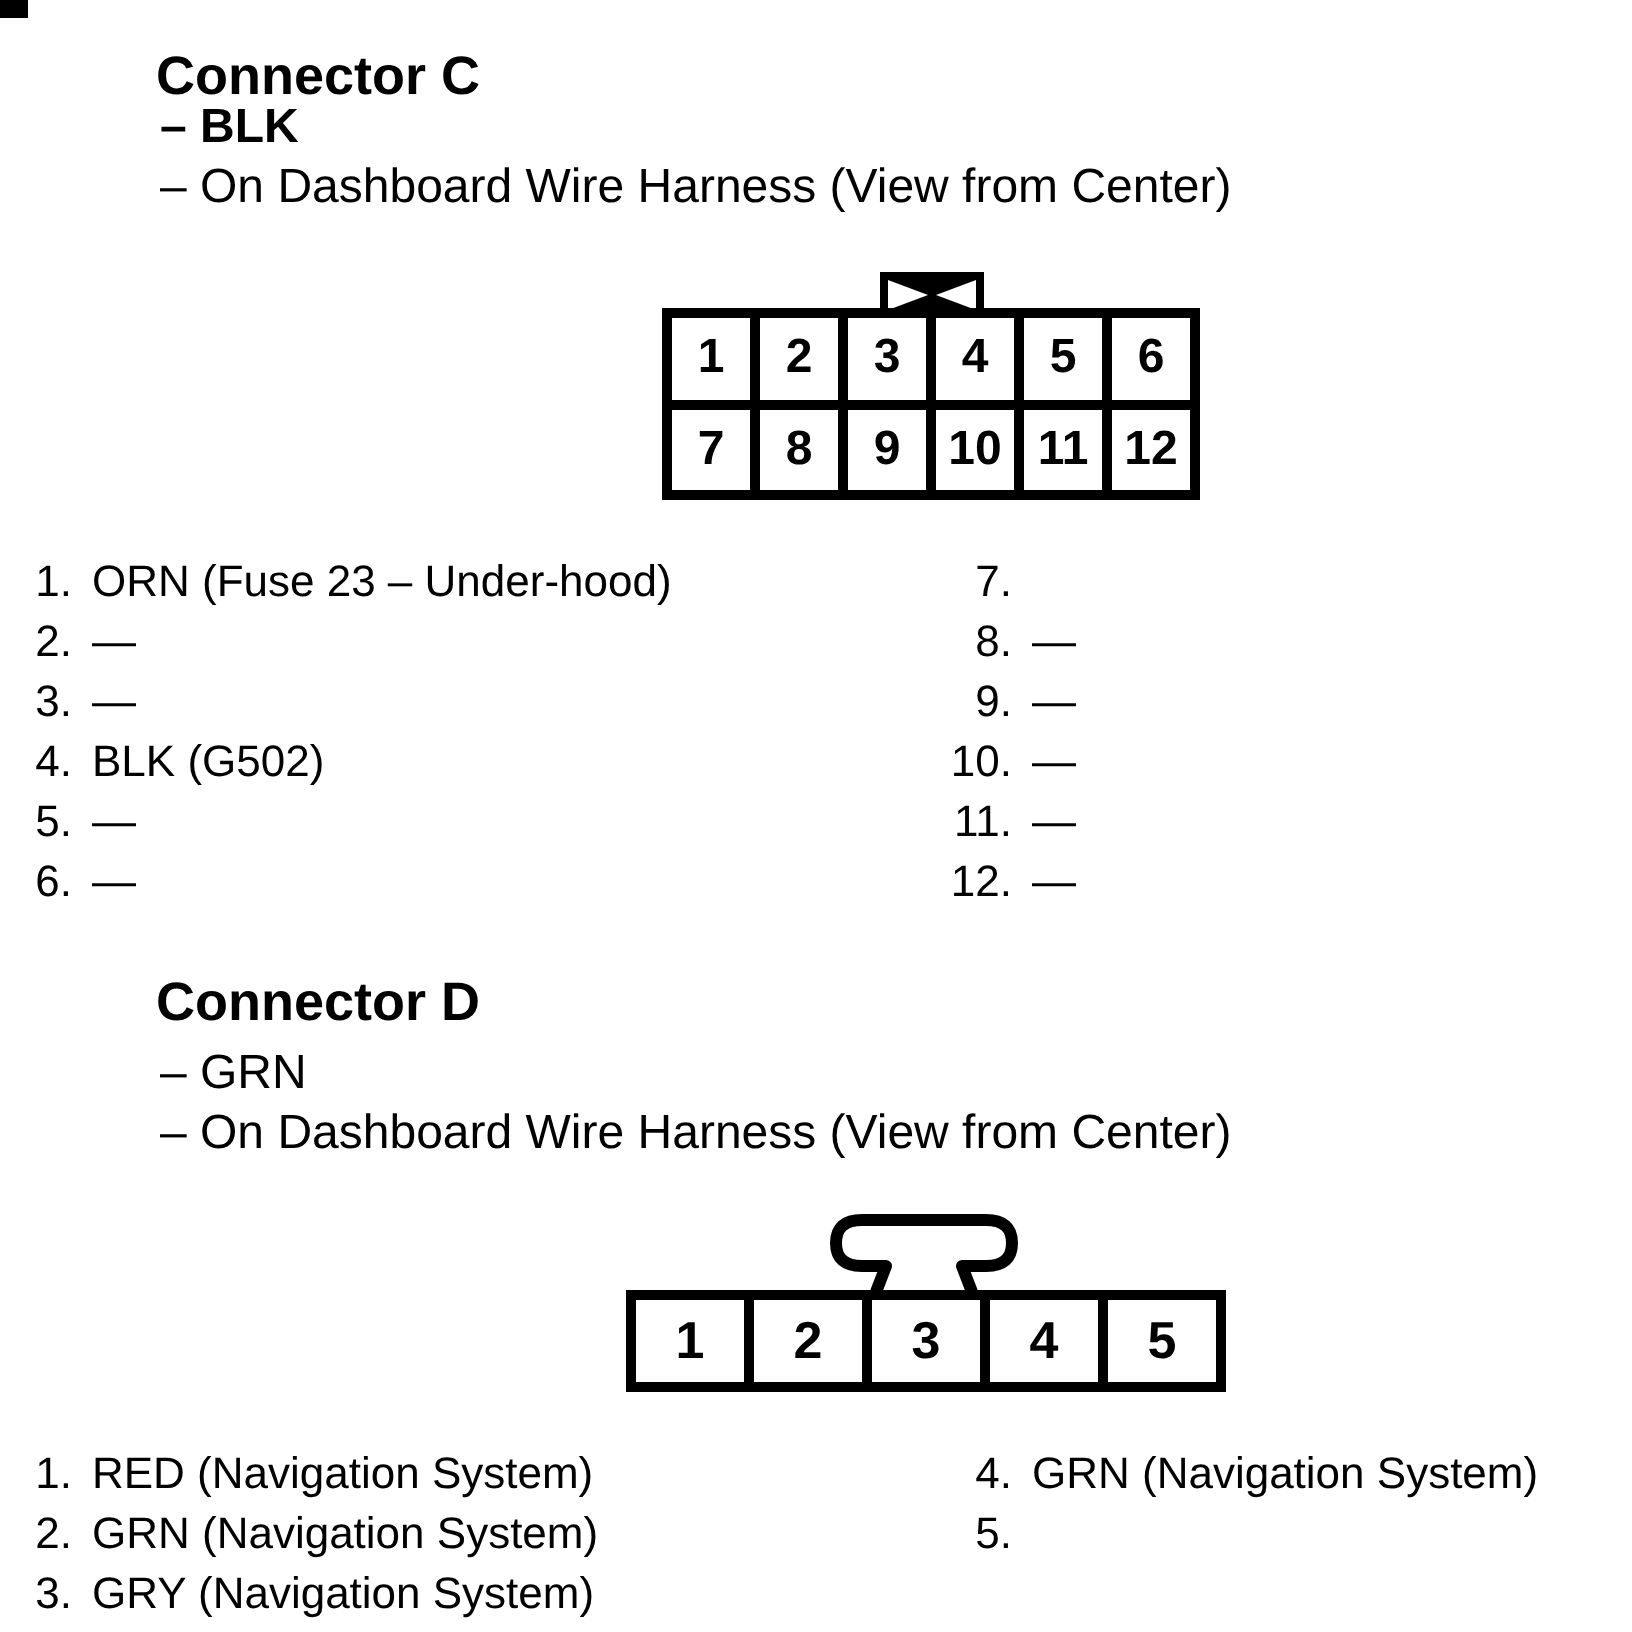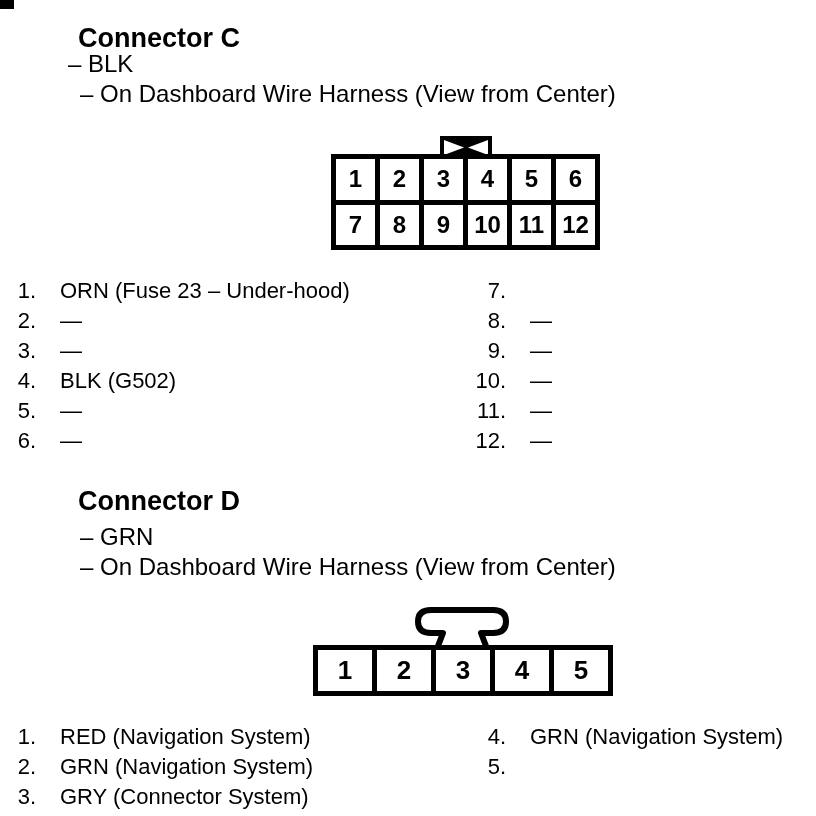--- a/index.html
+++ b/index.html
@@ -55,31 +55,31 @@
     line-height: 30px;
     font-size: 22px;
     white-space: nowrap;
   }
   .pin-num {
     display: inline-block;
     text-align: right;
   }
   .num-narrow { width: 26px; }
   .num-wide   { width: 40px; }
-  .pin-label { margin-left: 24px; }
+  .pin-label { margin-left: 10px; }
 </style>
 </head>
 <body>
 
 <div>
 
   <div class="scan-artifact"></div>
 
   <h2 class="sec-title" style="left:78px; top:12px;margin-top:11px;">Connector C</h2>
-  <div class="sub-line" style="left:68px; top:50px;">– BLK</div>
+  <div class="sub-line" style="left:80px; top:50px;font-weight:bold;">– BLK</div>
   <div class="sub-line" style="left:80px; top:80px;">– On Dashboard Wire Harness (View from Center)</div>
 
   <svg class="tab-svg" style="left:440px; top:136px;" width="52" height="23" viewBox="0 0 52 23">
     <rect x="0" y="0" width="52" height="23" fill="#000"></rect>
     <polygon points="4,4 24,11.5 4,19" fill="#fff"></polygon>
     <polygon points="48,4 28,11.5 48,19" fill="#fff"></polygon>
   </svg>
 
   <div class="connector-grid" style="left:331px; top:154px; width:269px; height:96px; grid-template-columns:repeat(6,1fr); grid-template-rows:repeat(2,1fr);">
     <div class="cell cell-c">1</div>
@@ -169,21 +169,21 @@
     <div class="pin-row">
       <span class="pin-num num-narrow">1.</span>
       <span class="pin-label">RED (Navigation System)</span>
     </div>
     <div class="pin-row">
       <span class="pin-num num-narrow">2.</span>
       <span class="pin-label">GRN (Navigation System)</span>
     </div>
     <div class="pin-row">
       <span class="pin-num num-narrow">3.</span>
-      <span class="pin-label">GRY (Connector System)</span>
+      <span class="pin-label">GRY (Navigation System)</span>
     </div>
   </div>
 
   <div class="pin-list" style="left:466px; top:722px;">
     <div class="pin-row">
       <span class="pin-num num-wide">4.</span>
       <span class="pin-label">GRN (Navigation System)</span>
     </div>
     <div class="pin-row">
       <span class="pin-num num-wide">5.</span>

